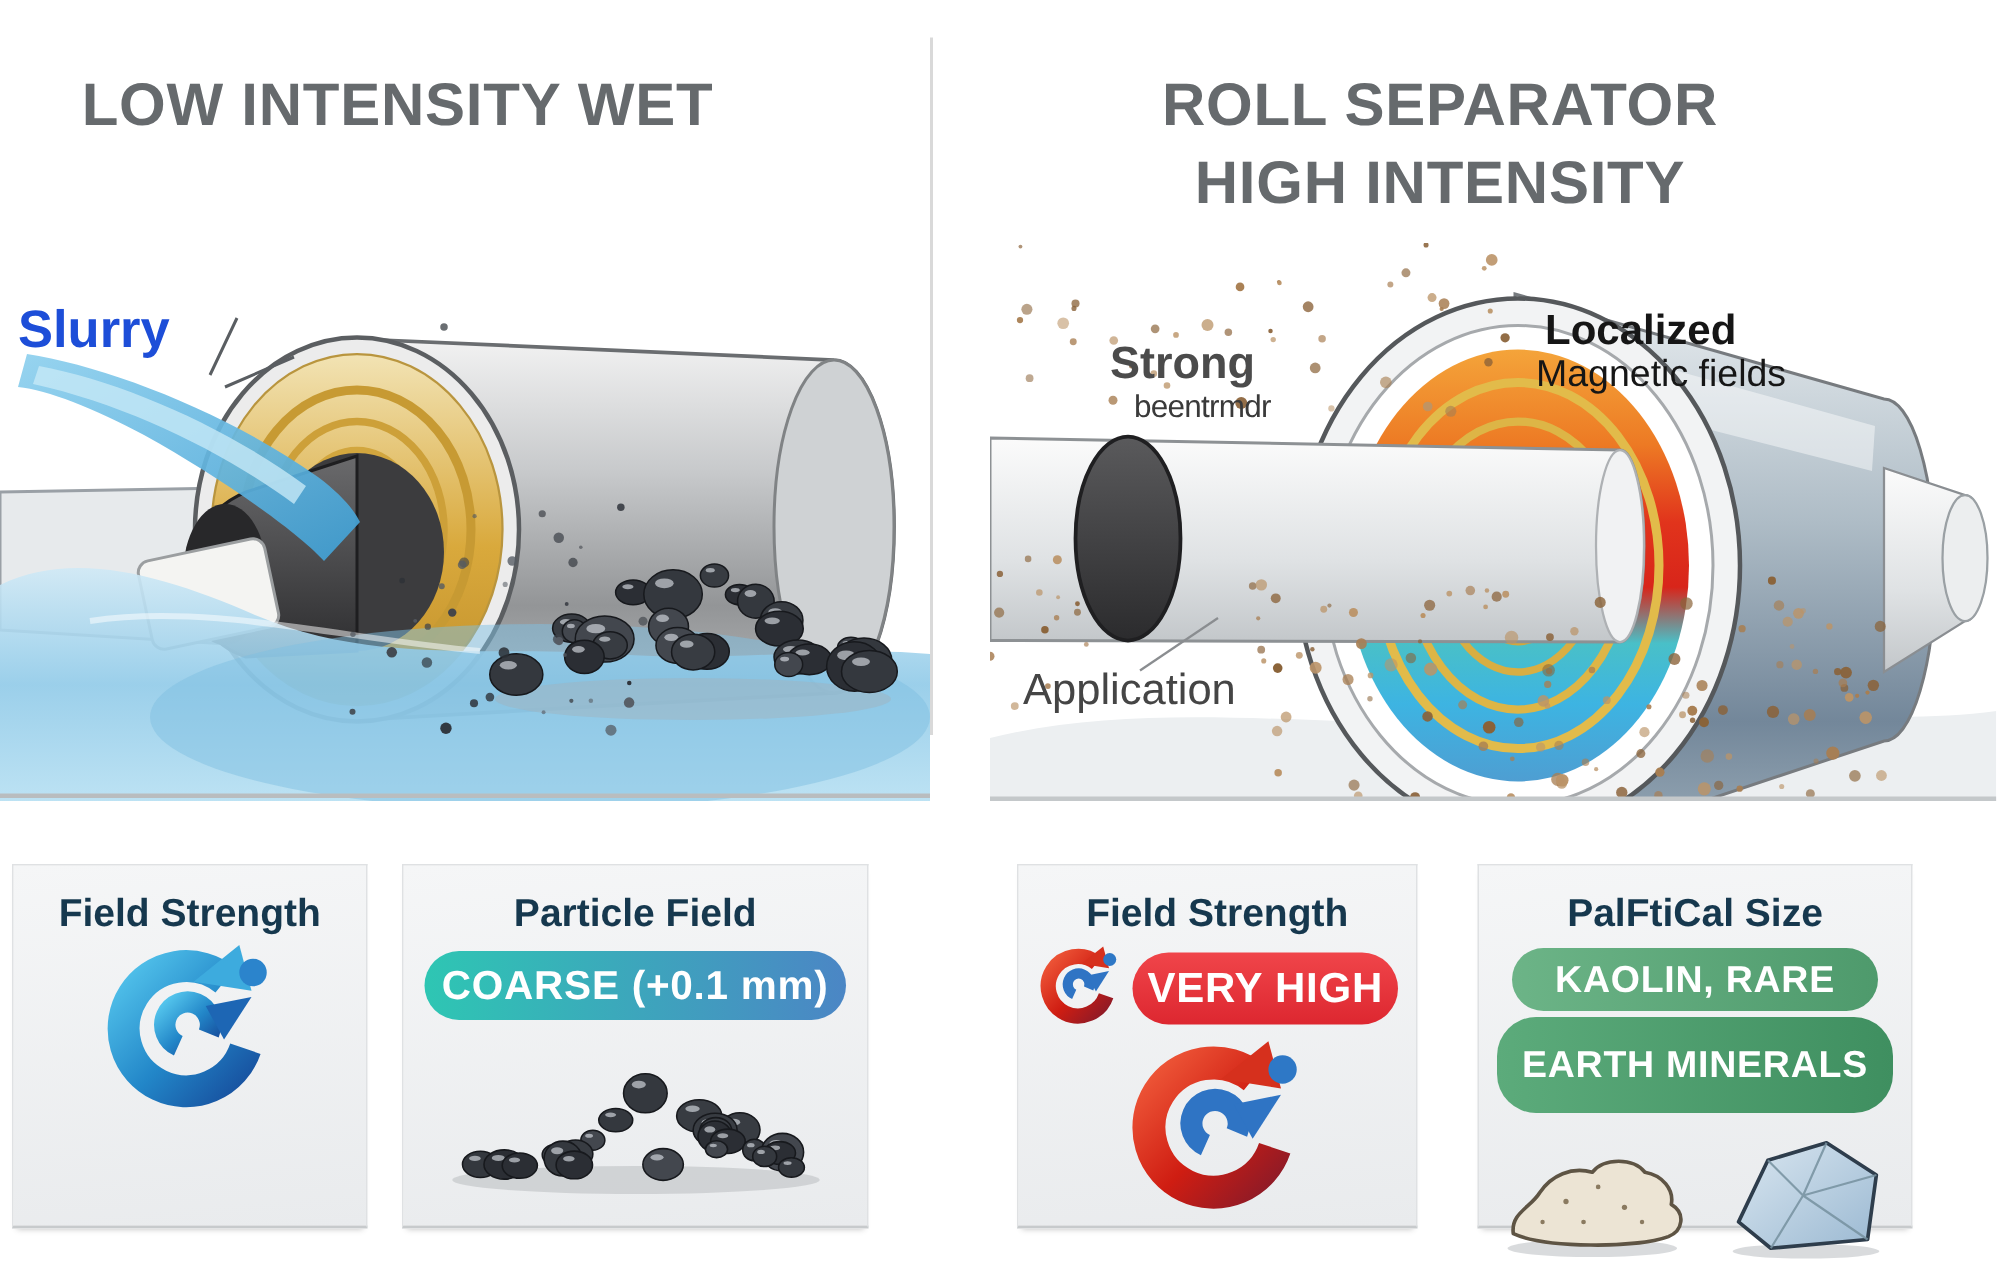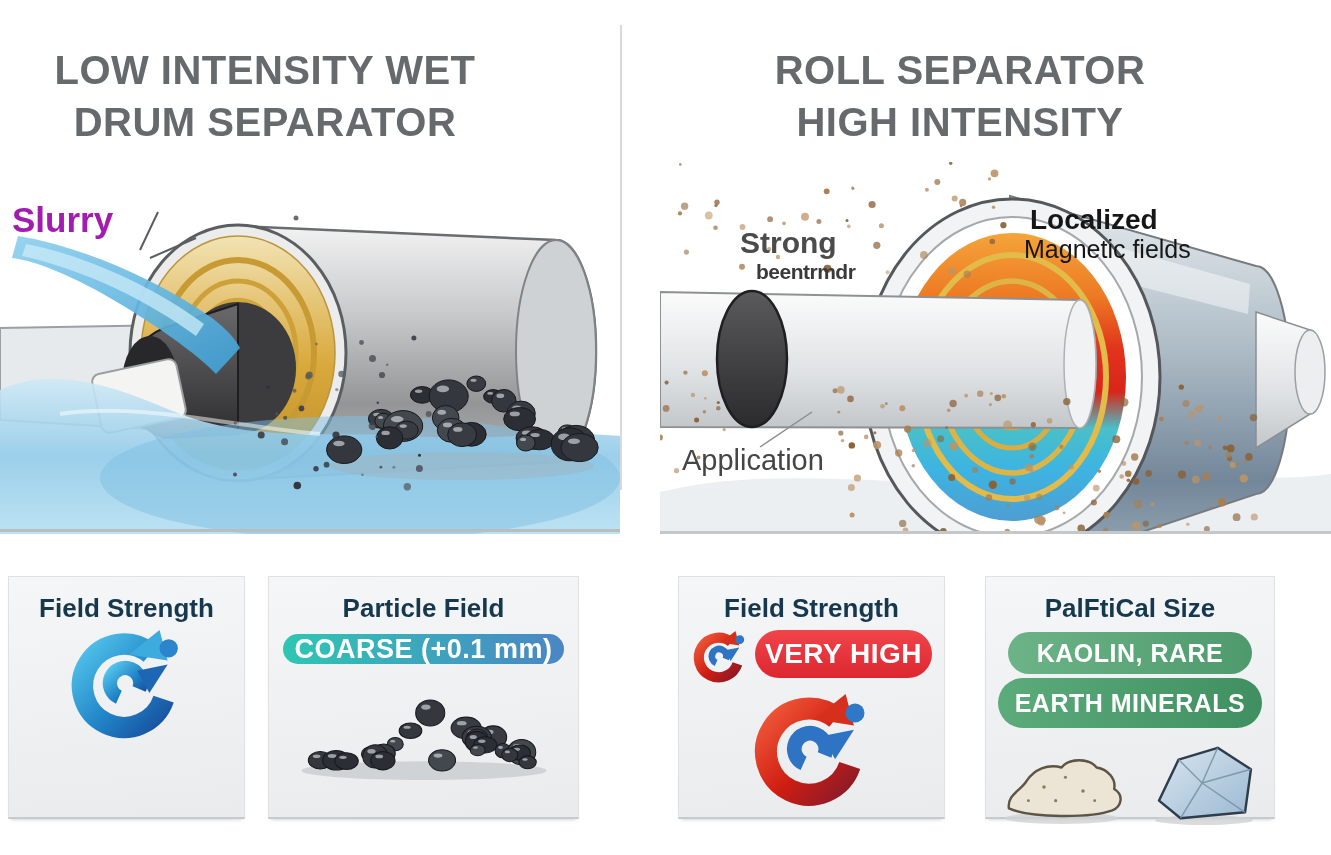--- a/index.html
+++ b/index.html
@@ -8,25 +8,25 @@
   .canvas { position:relative; width:1331px; height:855px; background:#fff; overflow:hidden; }
 
   .panel-divider { position:absolute; left:620px; top:25px; width:2px; height:465px; background:#d9d9d9; }
 
   .panel-title { position:absolute; text-align:center; font-weight:800; font-size:40px;
                  line-height:52px; color:#666a6d; letter-spacing:.5px; }
   .panel-title.left  { left:0px;  top:44px; width:530px; }
   .panel-title.right { left:680px; top:44px; width:560px; }
 
   .lbl { position:absolute; white-space:nowrap; }
-  .lbl-slurry      { left:12px;  top:200px; font-size:35px; font-weight:600; color:#a21caf; }
+  .lbl-slurry      { left:12px;  top:200px; font-size:35px; font-weight:600; color:#1d4ed8; }
   .lbl-water       { left:150px; top:447px; font-size:31px; font-weight:600; color:rgba(255,255,255,.96);
                      text-shadow:0 1px 2px rgba(70,130,160,.35); }
   .lbl-strong      { left:740px; top:226px; font-size:30px; font-weight:600; color:#4b4b4b; }
-  .lbl-strong-sub  { left:756px; top:260px; font-size:21px; font-weight:700; color:#3a3a3a; letter-spacing:-.5px; }
+  .lbl-strong-sub  { left:756px; top:260px; font-size:21px; font-weight:400; color:#3a3a3a; letter-spacing:-.5px; }
   .lbl-localized1  { left:1030px; top:204px; font-size:28px; font-weight:700; color:#161616; }
   .lbl-localized2  { left:1024px; top:235px; font-size:25px; font-weight:400; color:#161616; }
   .lbl-application { left:682px; top:444px; font-size:29px; font-weight:500; color:#454545; }
 
   .illu { position:absolute; }
   .illu.left  { left:0px;   top:178px; width:620px; height:356px; }
   .illu.right { left:660px; top:162px; width:671px; height:372px; }
   .base-line { position:absolute; background:#b9bdbf; }
   .base-line.left  { left:0px;   top:529px; width:620px; height:3px; }
   .base-line.right { left:660px; top:531px; width:671px; height:3px; background:#c4c8ca; }
@@ -41,47 +41,46 @@
   .card.r2 { left:985px; width:290px; }
 
   .card-header { margin-top:16px; text-align:center; font-size:26px; font-weight:700; color:#16384e; }
 
   .pill { border-radius:26px; display:flex; align-items:center; justify-content:center;
           font-weight:800; letter-spacing:.5px; }
   .pill-yellow { height:44px; margin:10px 10px 0;
                  background:linear-gradient(180deg,#ffd24d 0%,#f2a60c 100%);
                  border:1px solid #e89d0e; color:#da4f1c; font-size:25px;
                  text-shadow:0 1px 0 rgba(255,255,255,.85), 0 0 2px rgba(255,235,150,.9); }
-  .pill-teal   { height:30px; margin:10px 14px 0;
+  .pill-teal   { height:46px; margin:10px 14px 0;
                  background:linear-gradient(90deg,#2ec6b3 0%,#4b86c5 100%);
                  color:#fff; font-size:27px; font-weight:700; }
   .pill-red    { height:48px; flex:1;
                  background:linear-gradient(180deg,#f0454a 0%,#dd2730 100%);
                  color:#fff; font-size:28px; }
   .pill-green1 { height:42px; margin:8px 22px 0;
                  background:linear-gradient(90deg,#6cb487 0%,#4e9a6c 100%);
                  color:#fff; font-size:25px; }
-  .pill-green2 { height:50px; margin:4px 12px 0;
+  .pill-green2 { height:64px; margin:4px 12px 0;
                  background:linear-gradient(90deg,#5cab7b 0%,#3f8f60 100%);
                  color:#fff; font-size:25px; }
 
   .icon-center { display:block; margin:4px auto 0; }
-  .row { display:flex; align-items:flex-start; gap:6px; padding:0 12px; margin-top:6px; }
+  .row { display:flex; align-items:center; gap:6px; padding:0 12px; margin-top:6px; }
   .rocks-row { display:flex; align-items:flex-end; justify-content:center; gap:16px; margin-top:12px; }
 </style>
 </head>
 <body>
 
 <div class="canvas">
 
   <div class="panel-divider"></div>
 
   <div class="panel-title left">
     <div>LOW INTENSITY WET</div>
-    <div>DRUM SEPARATOR</div>
   </div>
 
   <svg class="illu left" viewBox="0 0 620 356">
     <defs>
       <linearGradient id="drumBody" x1="0" y1="0" x2="0" y2="1">
         <stop offset="0" stop-color="#f2f2f2"></stop>
           <stop offset=".35" stop-color="#c7c9cb"></stop>
         <stop offset=".7" stop-color="#939597"></stop>
           <stop offset="1" stop-color="#b9bbbd"></stop>
       </linearGradient>

